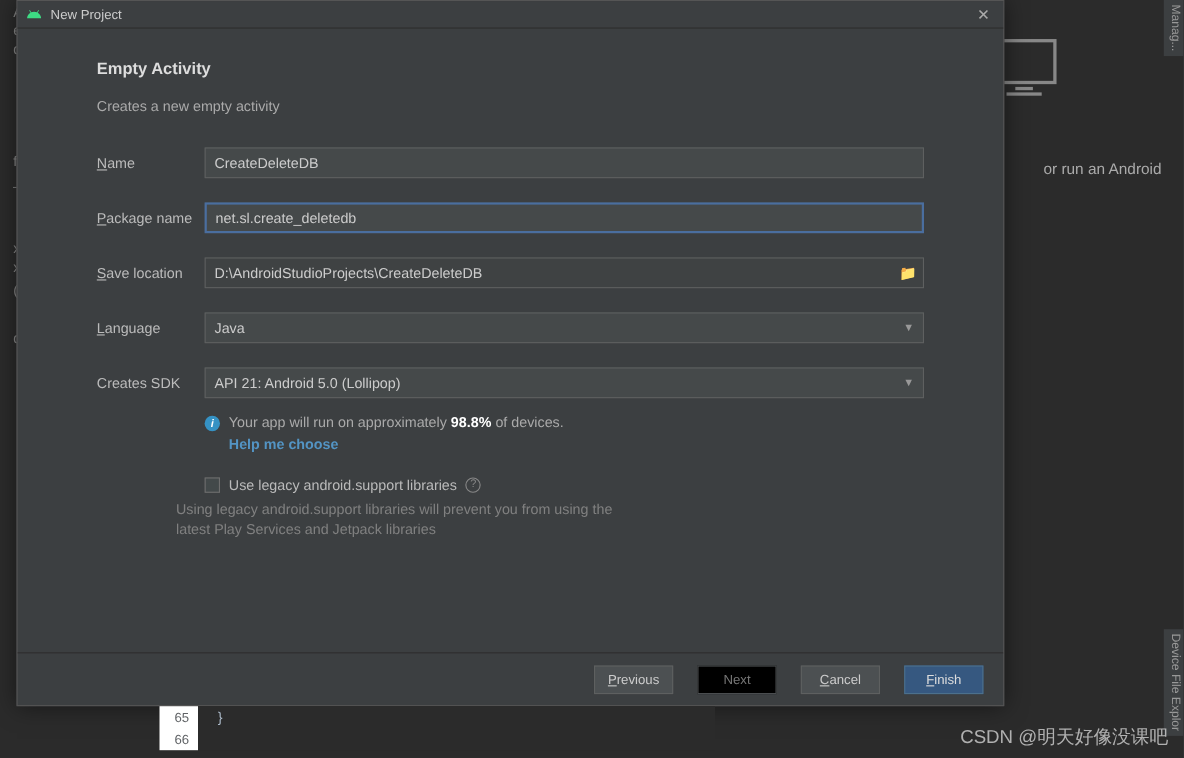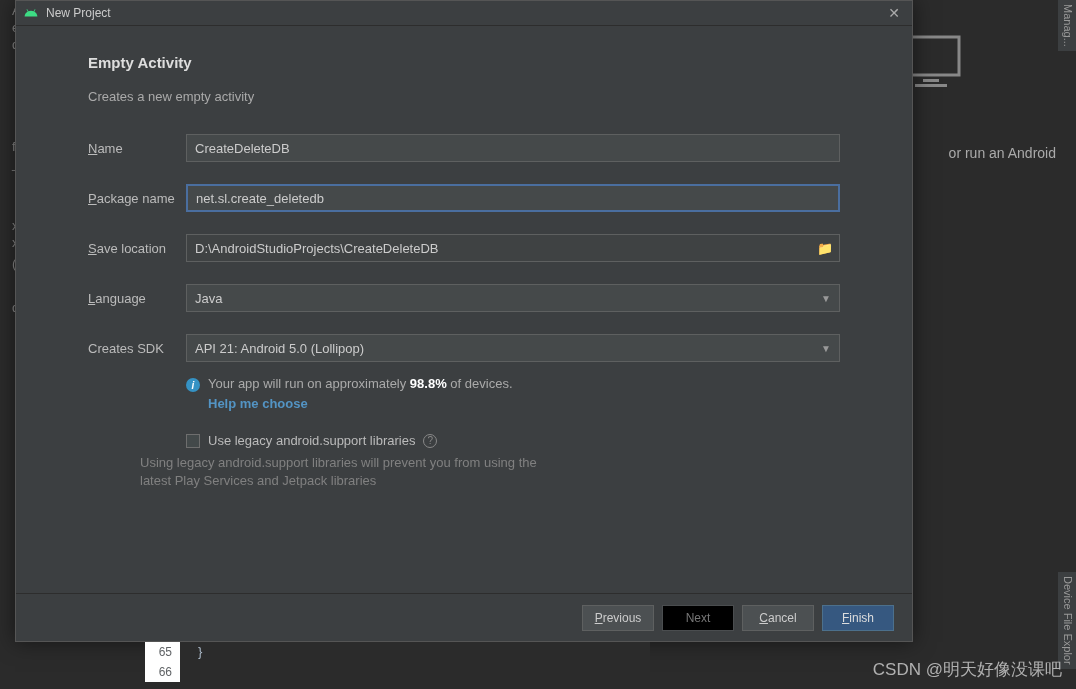--- a/index.html
+++ b/index.html
@@ -28,22 +28,22 @@
 .chevron { position:absolute; right:8px; top:50%; transform:translateY(-50%); color:#999; font-size:10px; }
 .info-row { margin-left:98px; margin-top:-8px; margin-bottom:14px; display:flex; align-items:flex-start; }
 .info-icon { width:14px; height:14px; background:#3592c4; border-radius:50%; color:#fff; display:flex; align-items:center; justify-content:center; font-size:10px; font-weight:bold; font-style:italic; margin-right:8px; margin-top:2px; flex-shrink:0; }
 .info-text { color:#aaaaaa; font-size:13px; }
 .info-text strong { color:#ffffff; }
 .help-link { color:#5394c4; font-size:13px; margin-left:120px; margin-top:-10px; margin-bottom:22px; display:block; cursor:pointer;font-weight:bold; }
 .checkbox-row { margin-left:98px; display:flex; align-items:center; margin-bottom:6px; }
 .checkbox { width:14px; height:14px; border:1px solid #6e6e6e; background:#43494a; margin-right:8px; }
 .checkbox-label { color:#bbbbbb; font-size:13px; }
 .help-icon { width:14px; height:14px; border:1px solid #888; border-radius:50%; color:#888; display:flex; align-items:center; justify-content:center; font-size:10px; margin-left:8px; }
-.legacy-note { margin-left:52px; color:#808080; font-size:13px; line-height:1.4; max-width:400px; }
-.button-bar { height:48px; border-top:1px solid #2d2d2d; display:flex; align-items:center; justify-content:flex-end; padding:0 18px; gap:8px; }
+.legacy-note { margin-left:72px; color:#808080; font-size:13px; line-height:1.4; max-width:400px; }
+.button-bar { height:48px; border-top:1px solid #2d2d2d; display:flex; align-items:center; justify-content:flex-end; padding:0 18px; gap:22px; }
 .btn { min-width:72px; height:26px; background:#4c5052; border:1px solid #5e6060; color:#cccccc; font-size:12px; cursor:pointer; display:flex; align-items:center; justify-content:center; }
 .btn.disabled { color:#777; background:#000000; border-color:#4a4d4f; cursor:default; }
 .btn.primary { background:#365880; border-color:#4c708c; color:#dddddd; }
 .btn .u { text-decoration:underline; }
 .code-area { position:absolute; left:145px; top:642px; display:flex; }
 .gutter { width:35px; background:#ffffff; color:#606366; font-size:12px; text-align:right; padding-right:8px; line-height:20px; }
 .code { background:#2b2b2b; color:#a9b7c6; font-family:Consolas,monospace; font-size:13px; padding-left:18px; line-height:20px; width:470px; }
 .watermark { position:absolute; right:14px; bottom:8px; color:#dddddd; font-size:17px; opacity:0.75; }
 .side-tab { position:absolute; right:0; top:0; width:18px; background:#3c3f41; color:#999; font-size:11px; writing-mode:vertical-rl; padding:4px 2px; }
 .side-tab2 { position:absolute; right:0; bottom:20px; width:18px; background:#3c3f41; color:#999; font-size:11px; writing-mode:vertical-rl; padding:4px 2px; }

